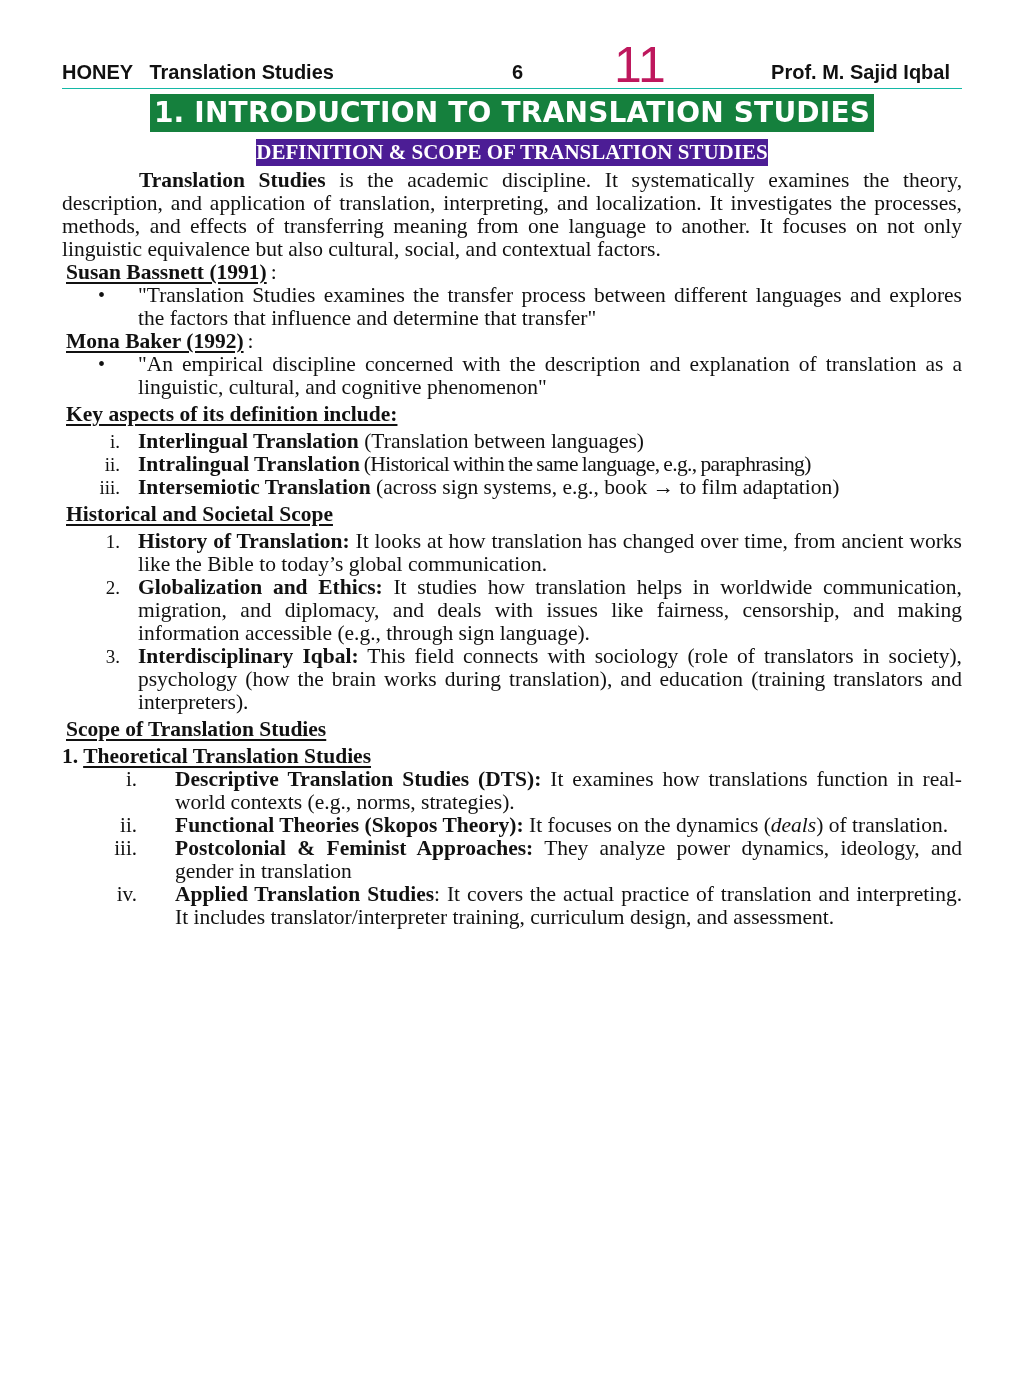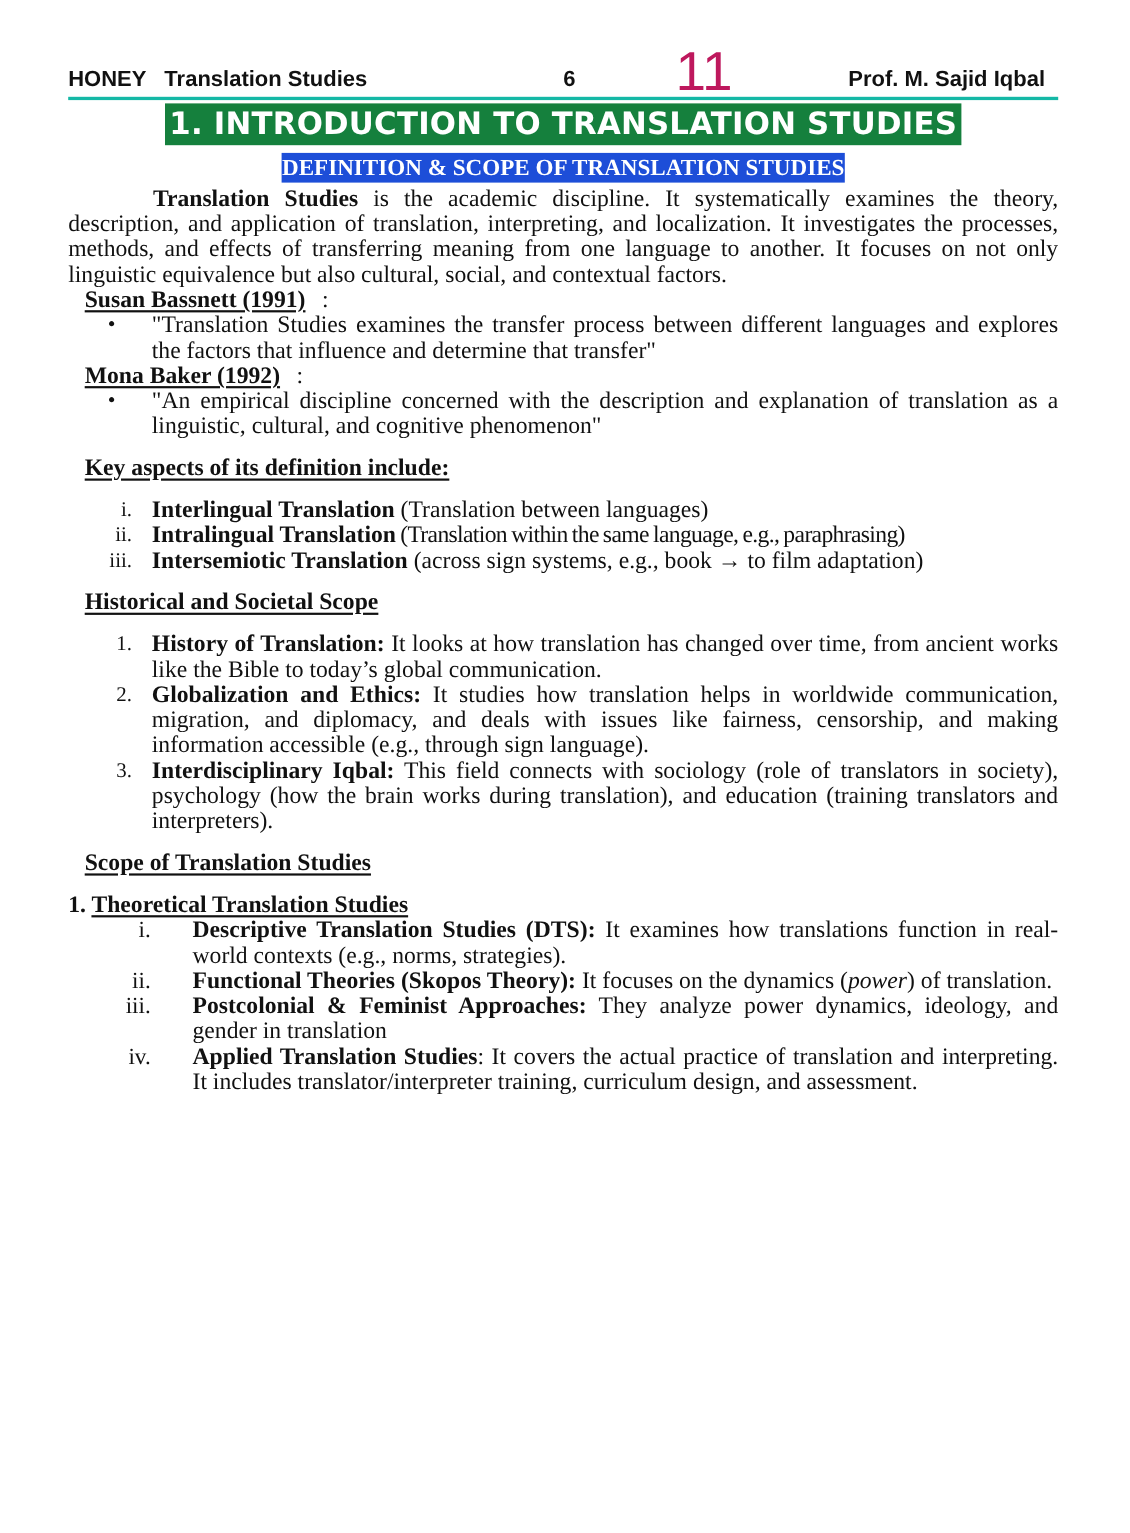--- a/index.html
+++ b/index.html
@@ -1,31 +1,31 @@
 <!DOCTYPE html>
 <html><head>
 <meta charset="utf-8">
 <style>
   html, body { margin: 0; padding: 0; background: #ffffff; }
   body { width: 1027px; height: 1394px; position: relative; overflow: hidden; color: #111; }
   .page { position: absolute; left: 62px; top: 0; width: 900px; }
-  .hdr { position: absolute; left: 0; top: 36px; width: 900px; height: 52px; border-bottom: 3px solid #14b8a6; font-family: "Liberation Sans", sans-serif; font-weight: bold; font-size: 20px; }
+  .hdr { position: absolute; left: 0; top: 36px; width: 900px; height: 52px; border-bottom: 1px solid #14b8a6; font-family: "Liberation Sans", sans-serif; font-weight: bold; font-size: 20px; }
   .hdr span { position: absolute; bottom: 4px; white-space: nowrap; }
   .hdr .brand { left: 0; }
   .hdr .pnum { left: 450px; }
   .hdr .pred { left: 552px; bottom: -2px; color: #e8202a; font-weight: normal; font-size: 50px; line-height: 1; }
   .hdr .author { right: 12px; }
   .title-wrap { position: absolute; top: 94px; left: 0; width: 900px; text-align: center; }
   .title { display: inline-block; background: #15803d; color: #fff; font-family: "DejaVu Sans", sans-serif; font-weight: bold; font-size: 28px; line-height: 38px; padding: 0 4px; letter-spacing: 0.2px; }
   .subtitle-wrap { position: absolute; top: 139px; left: 0; width: 900px; text-align: center; }
-  .subtitle { display: inline-block; background: #1d4ed8; color: #fff; font-family: "Liberation Serif", serif; font-weight: bold; font-size: 21px; line-height: 27px; padding: 0 0; }
+  .subtitle { display: inline-block; background: #4c1d95; color: #fff; font-family: "Liberation Serif", serif; font-weight: bold; font-size: 21px; line-height: 27px; padding: 0 0; }
   .body { position: absolute; top: 169px; left: 0; width: 900px; font-family: "Liberation Serif", serif; font-size: 21.5px; line-height: 23px; }
   p { margin: 0; text-align: justify; }
   .indent { text-indent: 77px; }
-  .h { font-weight: bold; text-decoration: underline; text-decoration-thickness: 2px; text-underline-offset: 3px; margin: 15px; }
+  .h { font-weight: bold; text-decoration: underline; text-decoration-thickness: 2px; text-underline-offset: 3px; margin: 4px; }
   .item { position: relative; padding-left: 76px; text-align: justify; }
   .item .mk { position: absolute; left: 0; width: 58px; text-align: right; font-size: 19px; }
   .item .bul { left: 36px; width: auto; font-size: 20px; }
   .sub .item { padding-left: 113px; }
   .sub .item .mk { width: 75px; font-size: 21px; }
   .compact { letter-spacing: -0.6px; word-spacing: -1px; }
   .lead { padding-left: 30px; }
   b { font-weight: bold; }
 </style>
 </head>
@@ -52,32 +52,32 @@
     <p class="indent"><b>Translation Studies</b><span> is the academic discipline. It systematically examines the theory, description, and application of translation, interpreting, and localization. It investigates the processes, methods, and effects of transferring meaning from one language to another. It focuses on not only linguistic equivalence but also cultural, social, and contextual factors.</span></p>
 
     <p><span class="h" style="text-decoration:underline;font-weight:bold">Susan Bassnett (1991)</span><span>:</span></p>
     <div class="item"><span class="mk bul">•</span><span>"Translation Studies examines the transfer process between different languages and explores the factors that influence and determine that transfer"</span></div>
 
     <p><span class="h" style="text-decoration:underline;font-weight:bold">Mona Baker (1992)</span><span>:</span></p>
     <div class="item"><span class="mk bul">•</span><span>"An empirical discipline concerned with the description and explanation of translation as a linguistic, cultural, and cognitive phenomenon"</span></div>
 
     <p class="h">Key aspects of its definition include:</p>
     <div class="item"><span class="mk">i.</span><b>Interlingual Translation</b><span> (Translation between languages)</span></div>
-    <div class="item"><span class="mk">ii.</span><b>Intralingual Translation</b><span class="compact"> (Translation within the same language, e.g., paraphrasing)</span></div>
+    <div class="item"><span class="mk">ii.</span><b>Intralingual Translation</b><span class="compact"> (Historical within the same language, e.g., paraphrasing)</span></div>
     <div class="item"><span class="mk">iii.</span><b>Intersemiotic Translation</b><span> (across sign systems, e.g., book → to film adaptation)</span></div>
 
     <p class="h">Historical and Societal Scope</p>
     <div class="item"><span class="mk">1.</span><b>History of Translation:</b><span> It looks at how translation has changed over time, from ancient works like the Bible to today’s global communication.</span></div>
     <div class="item"><span class="mk">2.</span><b>Globalization and Ethics:</b><span> It studies how translation helps in worldwide communication, migration, and diplomacy, and deals with issues like fairness, censorship, and making information accessible (e.g., through sign language).</span></div>
     <div class="item"><span class="mk">3.</span><b>Interdisciplinary Iqbal:</b><span> This field connects with sociology (role of translators in society), psychology (how the brain works during translation), and education (training translators and interpreters).</span></div>
 
     <p class="h">Scope of Translation Studies</p>
     <p style="font-weight:bold"><span style="white-space:pre">1. </span><span style="text-decoration:underline;text-decoration-thickness:2px;text-underline-offset:3px">Theoretical Translation Studies</span></p>
 
     <div class="sub">
       <div class="item"><span class="mk">i.</span><b>Descriptive Translation Studies (DTS):</b><span> It examines how translations function in real-world contexts (e.g., norms, strategies).</span></div>
-      <div class="item"><span class="mk">ii.</span><b>Functional Theories (Skopos Theory):</b><span> It focuses on the dynamics (</span><i>power</i><span>) of translation.</span></div>
+      <div class="item"><span class="mk">ii.</span><b>Functional Theories (Skopos Theory):</b><span> It focuses on the dynamics (</span><i>deals</i><span>) of translation.</span></div>
       <div class="item"><span class="mk">iii.</span><b>Postcolonial &amp; Feminist Approaches:</b><span> They analyze power dynamics, ideology, and gender in translation</span></div>
       <div class="item"><span class="mk">iv.</span><b>Applied Translation Studies</b><span>: It covers the actual practice of translation and interpreting. It includes translator/interpreter training, curriculum design, and assessment.</span></div>
     </div>
 
   </div>
 </div>
 
 </body></html>

